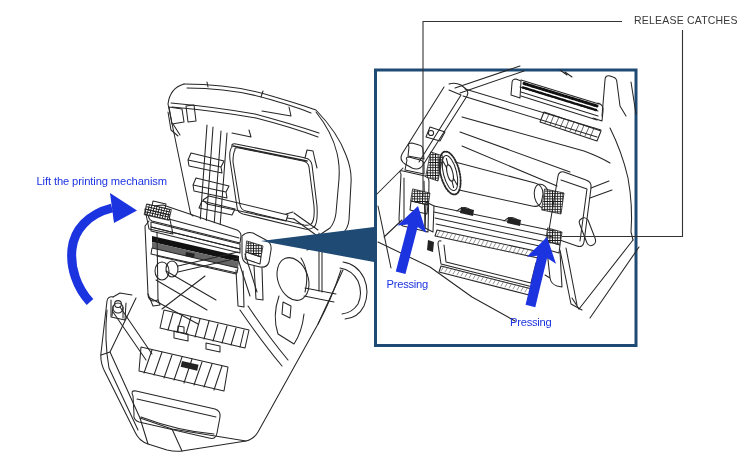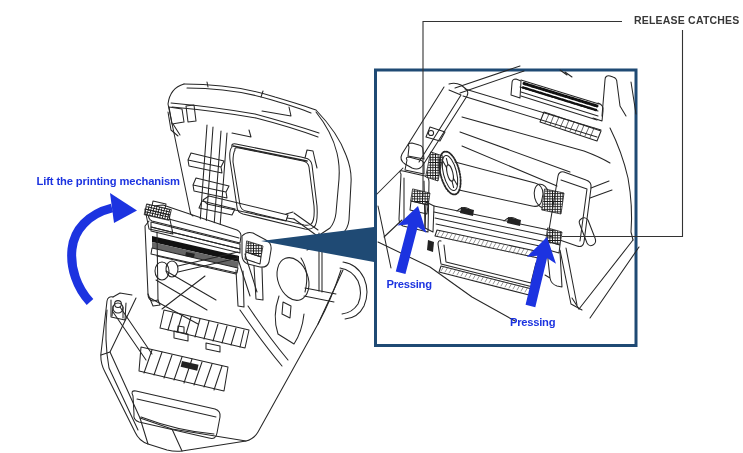--- a/index.html
+++ b/index.html
@@ -1,17 +1,17 @@
 <!DOCTYPE html>
 <html><head>
 <meta charset="utf-8">
 <style>
   html,body{margin:0;padding:0;background:#ffffff;}
   #stage{position:relative;width:743px;height:453px;overflow:hidden;background:#ffffff;
-         font-family:"Liberation Sans", sans-serif;font-weight:bold;}
+         font-family:"Liberation Sans", sans-serif;}
   svg{position:absolute;left:0;top:0;}
 </style>
 </head>
 <body>
 <div id="stage">
 <svg width="743" height="453" viewBox="0 0 743 453">
 <defs>
   <pattern id="knurl2" width="2.6" height="2.6" patternUnits="userSpaceOnUse">
     <rect width="2.6" height="2.6" fill="#fff"></rect>
     <path d="M0,1.3 H2.6 M1.3,0 V2.6" stroke="#1a1a1a" stroke-width="0.9"></path>

